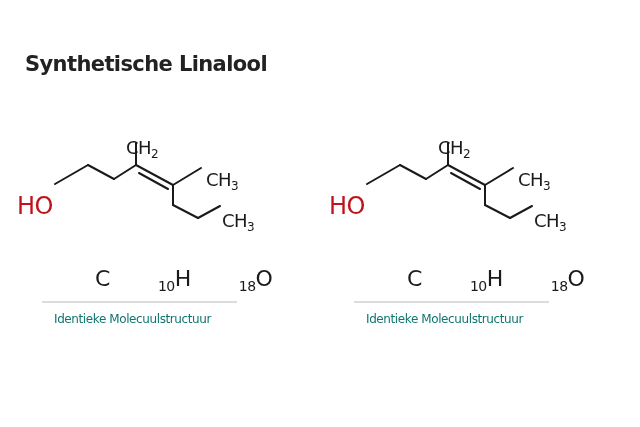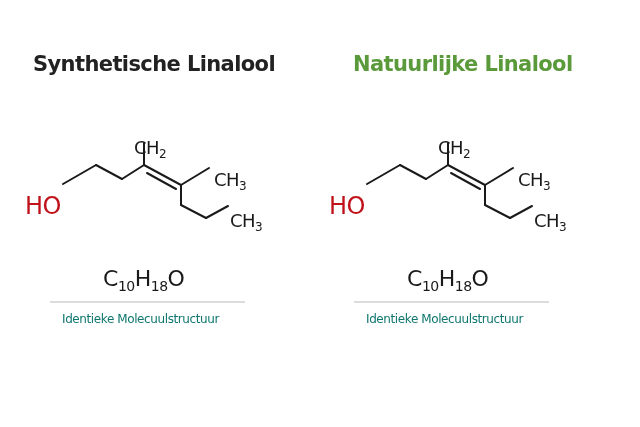--- a/index.html
+++ b/index.html
@@ -1,28 +1,28 @@
 <!DOCTYPE html>
 <html><head>
 <meta charset="utf-8">
 <style>
   html, body { margin:0; padding:0; background:#ffffff; }
   body { width:640px; height:427px; position:relative; overflow:hidden; font-family:"DejaVu Sans", sans-serif; }
   .panel { position:absolute; top:0; width:320px; height:427px; }
-  .panel.left { left:8px; }
+  .panel.left { left:0; }
   .panel.right { left:312px; }
   .title { position:absolute; top:52px; font-size:21px; font-weight:bold; letter-spacing:-0.6px; white-space:nowrap; }
   .left .title { left:25px; color:#222222; }
   .right .title { left:41px; color:#5a9a3a; }
   svg.mol { position:absolute; left:0; top:0; }
   .lbl { position:absolute; font-size:18px; color:#1a1a1a; white-space:nowrap; letter-spacing:-0.5px;margin-top:16px; }
   .lbl sub { font-size:12px; vertical-align:-4px; }
   .ho { color:#c0121b; font-size:24px; }
   .formula { position:absolute; top:266px; font-size:22px; color:#1a1a1a; white-space:nowrap; letter-spacing:-0.5px; }
-  .formula sub { font-size:14px; vertical-align:-5px; }
+  .formula sub { font-size:14px; vertical-align:-5px;margin-left:48px; }
   .divider { position:absolute; top:301px; height:2px; background:#dcdcdc; }
   .caption { position:absolute; top:312px; font-size:12px; color:#0f766e; white-space:nowrap; letter-spacing:-0.4px; }
 </style>
 </head>
 <body>
 
 <div class="panel left">
   <div class="title">Synthetische Linalool</div>
   <svg class="mol" width="320" height="260">
     <g stroke="#1a1a1a" stroke-width="2" fill="none" stroke-linecap="round">
@@ -41,21 +41,20 @@
   <div class="lbl ho" style="left:17px;top:176px;">HO</div>
   <div class="lbl" style="left:126px;top:121px;"><span>CH</span><sub>2</sub></div>
   <div class="lbl" style="left:206px;top:153px;"><span>CH</span><sub>3</sub></div>
   <div class="lbl" style="left:222px;top:194px;"><span>CH</span><sub>3</sub></div>
   <div class="formula" style="left:95px;"><span>C</span><sub>10</sub><span>H</span><sub>18</sub><span>O</span></div>
   <div class="divider" style="left:42px;width:195px;"></div>
   <div class="caption" style="left:54px;">Identieke Molecuulstructuur</div>
 </div>
 
 <div class="panel right">
-  <div class="title">Natuurlijke Linalool</div>
   <svg class="mol" width="320" height="260">
     <g stroke="#1a1a1a" stroke-width="2" fill="none" stroke-linecap="round">
       <line x1="55" y1="184" x2="88" y2="165"></line>
       <line x1="88" y1="165" x2="114" y2="179"></line>
       <line x1="114" y1="179" x2="136" y2="165"></line>
       <line x1="136" y1="165" x2="136" y2="143"></line>
       <line x1="136" y1="165" x2="173" y2="185"></line>
       <line x1="139" y1="173" x2="168" y2="189"></line>
       <line x1="173" y1="185" x2="201" y2="168"></line>
       <line x1="173" y1="185" x2="173" y2="205"></line>

